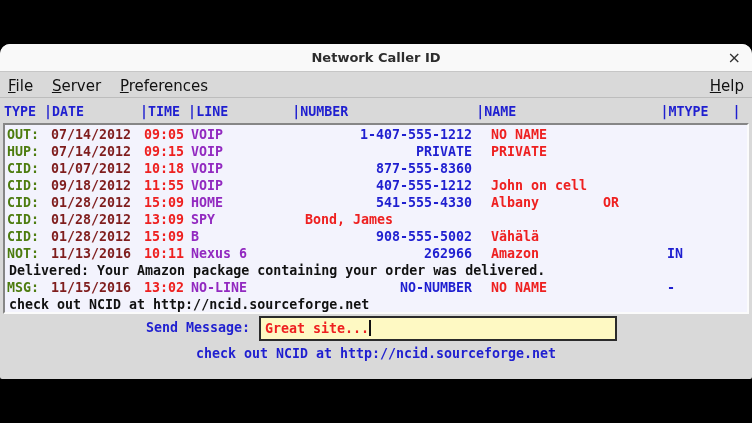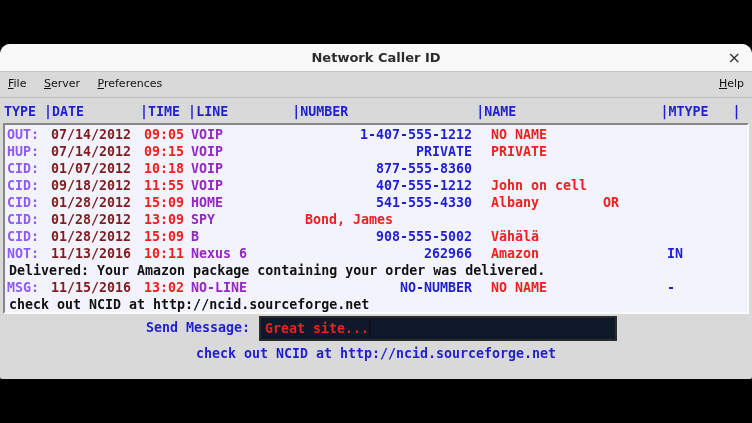--- a/index.html
+++ b/index.html
@@ -14,21 +14,21 @@
               background:#f9f9f9; border-bottom:1px solid #c6c6c6;
               border-radius:10px 10px 0 0; }
   .titlebar .title { position:absolute; left:0; right:0; top:6px; text-align:center;
               font-size:13px; font-weight:bold; color:#2d2d2d; }
   .titlebar .close { position:absolute; right:11px; top:4px; font-size:16px;
               color:#333; cursor:default; line-height:20px; font-weight:400; }
 
   
   .menubar { position:absolute; left:0; top:28px; width:100%; height:26px;
              background:#d9d9d9; border-bottom:1px solid #bdbdbd;
-             font-size:11px; color:#111; }
+             font-size:15px; color:#111; }
   .menu-item { display:inline-block; margin-top:5px; margin-left:14px; }
   .menu-item:first-child { margin-left:8px; }
   .menu-item::first-letter { text-decoration:underline; }
   .menu-help { position:absolute; right:8px; top:5px; display:inline-block; }
   .menu-help::first-letter { text-decoration:underline; }
 
   
   .mono { font-family:"DejaVu Sans Mono", "Liberation Mono", monospace;
           font-weight:bold; font-size:13.3px; }
 
@@ -36,34 +36,34 @@
   .colheader { position:absolute; left:4px; top:58px; height:20px; line-height:20px;
                color:#1f1fd0; white-space:pre; }
 
   
   .list { position:absolute; left:3px; right:3px; top:79px; height:191px;
           background:#f3f3fd; border:2px solid;
           border-color:#868686 #fbfbfb #fbfbfb #868686;
           padding:1px 0 0 2px; overflow:hidden; }
   .row { display:flex; height:17px; line-height:17px; }
   .c { white-space:pre; overflow:hidden; flex:none; }
-  .c-type   { width:44px;  color:#8b5cf6; }
+  .c-type   { width:44px;  color:#4d7c0f; }
   .c-date   { width:93px;  color:#7f1d1d; }
   .c-time   { width:47px;  color:#ee2020; }
   .c-line   { width:103px; color:#9229c0; }
   .c-number { width:186px; color:#1f1fd0; text-align:right; padding-right:8px; }
   .c-name   { width:181px; color:#ee2020; padding-left:11px; }
   .c-mtype  { width:73px;  color:#1f1fd0; padding-left:6px; }
   .c-full   { color:#111; padding-left:2px; }
 
   
   .send-label { position:absolute; left:0; top:276px; width:250px; text-align:right;
                 color:#1f1fd0; }
   .send-input { position:absolute; left:259px; top:272px; width:358px; height:25px;
-                background:#0f172a; border:2px solid #2b2b2b; padding:2px 0 12px 4px;
+                background:#fef9c3; border:2px solid #2b2b2b; padding:2px 0 12px 4px;
                 cursor:text; }
   .send-input .val { color:#ee2020; white-space:pre; }
   .send-input .caret { display:inline-block; width:2px; height:16px; background:#111;
                 vertical-align:-3px; }
 
   
   .footer { position:absolute; left:0; right:0; top:302px; text-align:center;
             color:#1f1fd0; }
 </style>
 </head>

